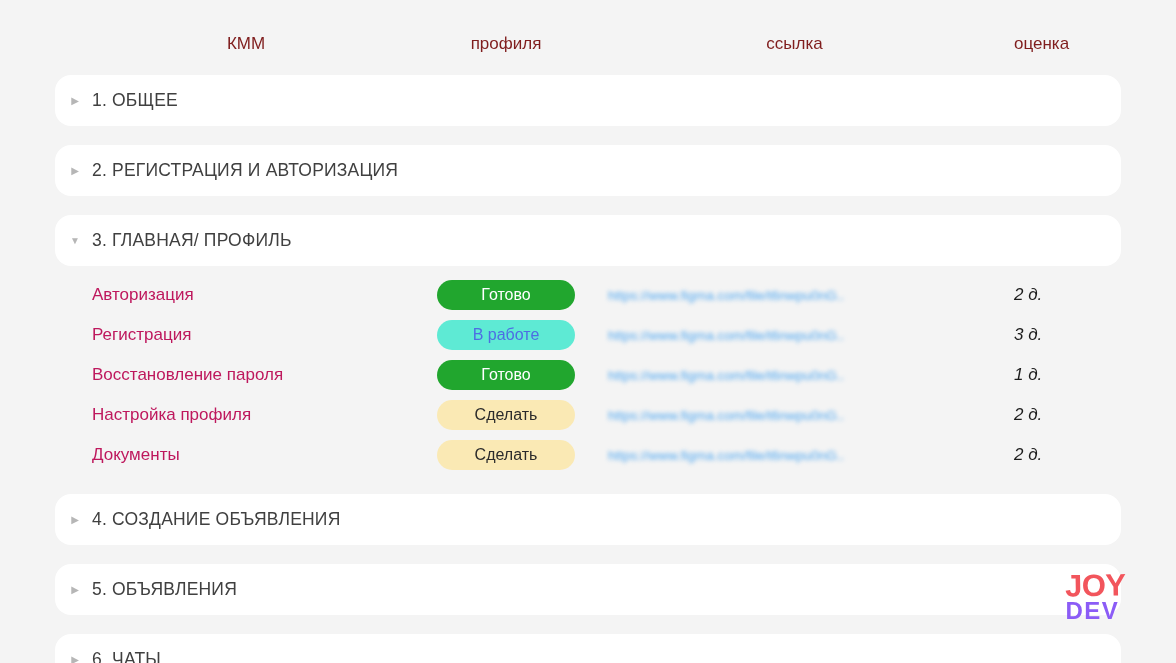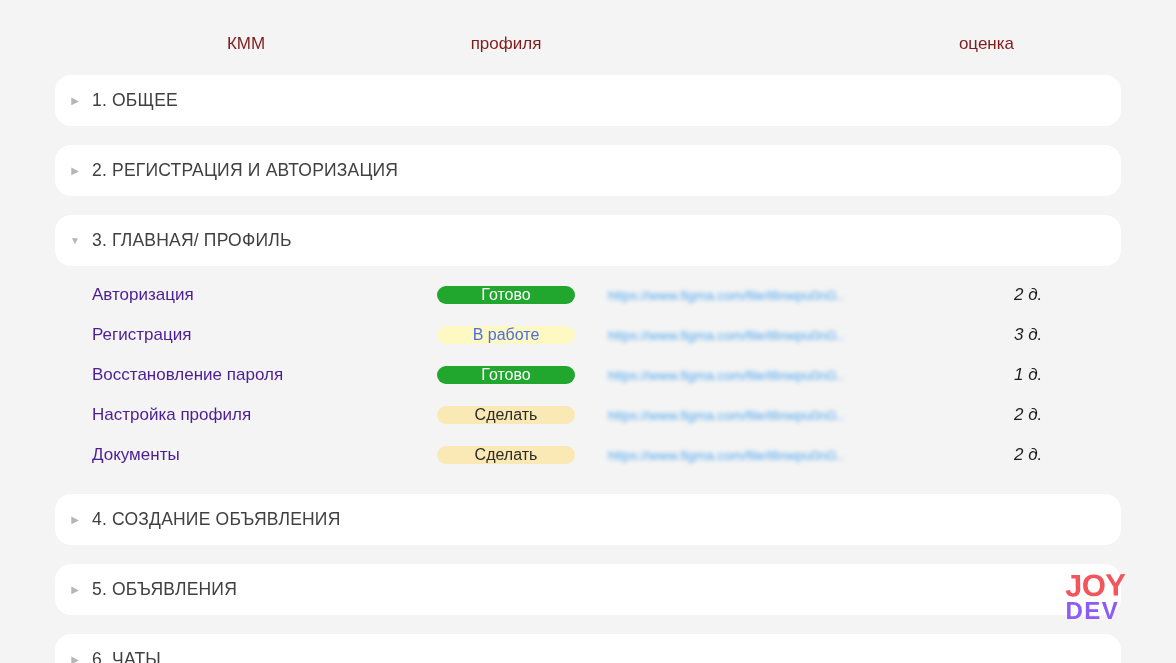--- a/index.html
+++ b/index.html
@@ -17,21 +17,21 @@
     grid-template-columns: 382px 138px 439px 107px;
     margin-top: 32px;
     height: 24px;
     align-items: center;
   }
   .col-headers .hcell {
     color: #7f1d1d;
     font-size: 17px;
     text-align: center;
   }
-  .col-headers .hcell.left { text-align: right; }
+  .col-headers .hcell.left { text-align: left; }
 
   
   .section-card {
     background: #ffffff;
     border-radius: 16px;
     height: 51px;
     margin-top: 19px;
     display: flex;
     align-items: center;
     cursor: pointer;
@@ -57,24 +57,24 @@
   .tasks { margin-top: 9px; margin-bottom: 9px; }
   .task-row {
     display: grid;
     grid-template-columns: 382px 138px 439px 107px;
     height: 40px;
     align-items: center;
   }
   .task-name {
     padding-left: 37px;
     font-size: 17px;
-    color: #4c1d95;
+    color: #be185d;
   }
   .status-pill {
-    height: 18px;
+    height: 30px;
     border-radius: 15px;
     display: flex;
     align-items: center;
     justify-content: center;
     font-size: 16px;
   }
   .task-link {
     padding-left: 33px;
     font-size: 13.5px;
     color: #4da6f0;
@@ -113,20 +113,21 @@
   }
 </style>
 </head>
 <body style="background: rgb(244, 244, 244);">
 
 <div class="container">
 
   <div class="col-headers">
     <div class="hcell">КММ</div>
     <div class="hcell">профиля</div>
+    <div class="hcell">ссылка</div>
     <div class="hcell left">оценка</div>
   </div>
 
   <div class="section-card">
     <span class="chevron">▶</span>
     <span class="section-title">1. ОБЩЕЕ</span>
   </div>
 
   <div class="section-card">
     <span class="chevron">▶</span>
@@ -142,21 +143,21 @@
 
     <div class="task-row">
       <div class="task-name">Авторизация</div>
       <div class="status-pill" style="background: rgb(33, 166, 46); color: rgb(255, 255, 255);">Готово</div>
       <a class="task-link" href="#">https://www.figma.com/file/t6nwpu0nG..</a>
       <div class="task-estimate">2 д.</div>
     </div>
 
     <div class="task-row">
       <div class="task-name">Регистрация</div>
-      <div class="status-pill" style="background: #fef9c3; color: rgb(77, 109, 227);">В работе</div>
+      <div class="status-pill" style="background: #5eead4; color: rgb(77, 109, 227);">В работе</div>
       <a class="task-link" href="#">https://www.figma.com/file/t6nwpu0nG..</a>
       <div class="task-estimate">3 д.</div>
     </div>
 
     <div class="task-row">
       <div class="task-name">Восстановление пароля</div>
       <div class="status-pill" style="background: rgb(33, 166, 46); color: rgb(255, 255, 255);">Готово</div>
       <a class="task-link" href="#">https://www.figma.com/file/t6nwpu0nG..</a>
       <div class="task-estimate">1 д.</div>
     </div>

